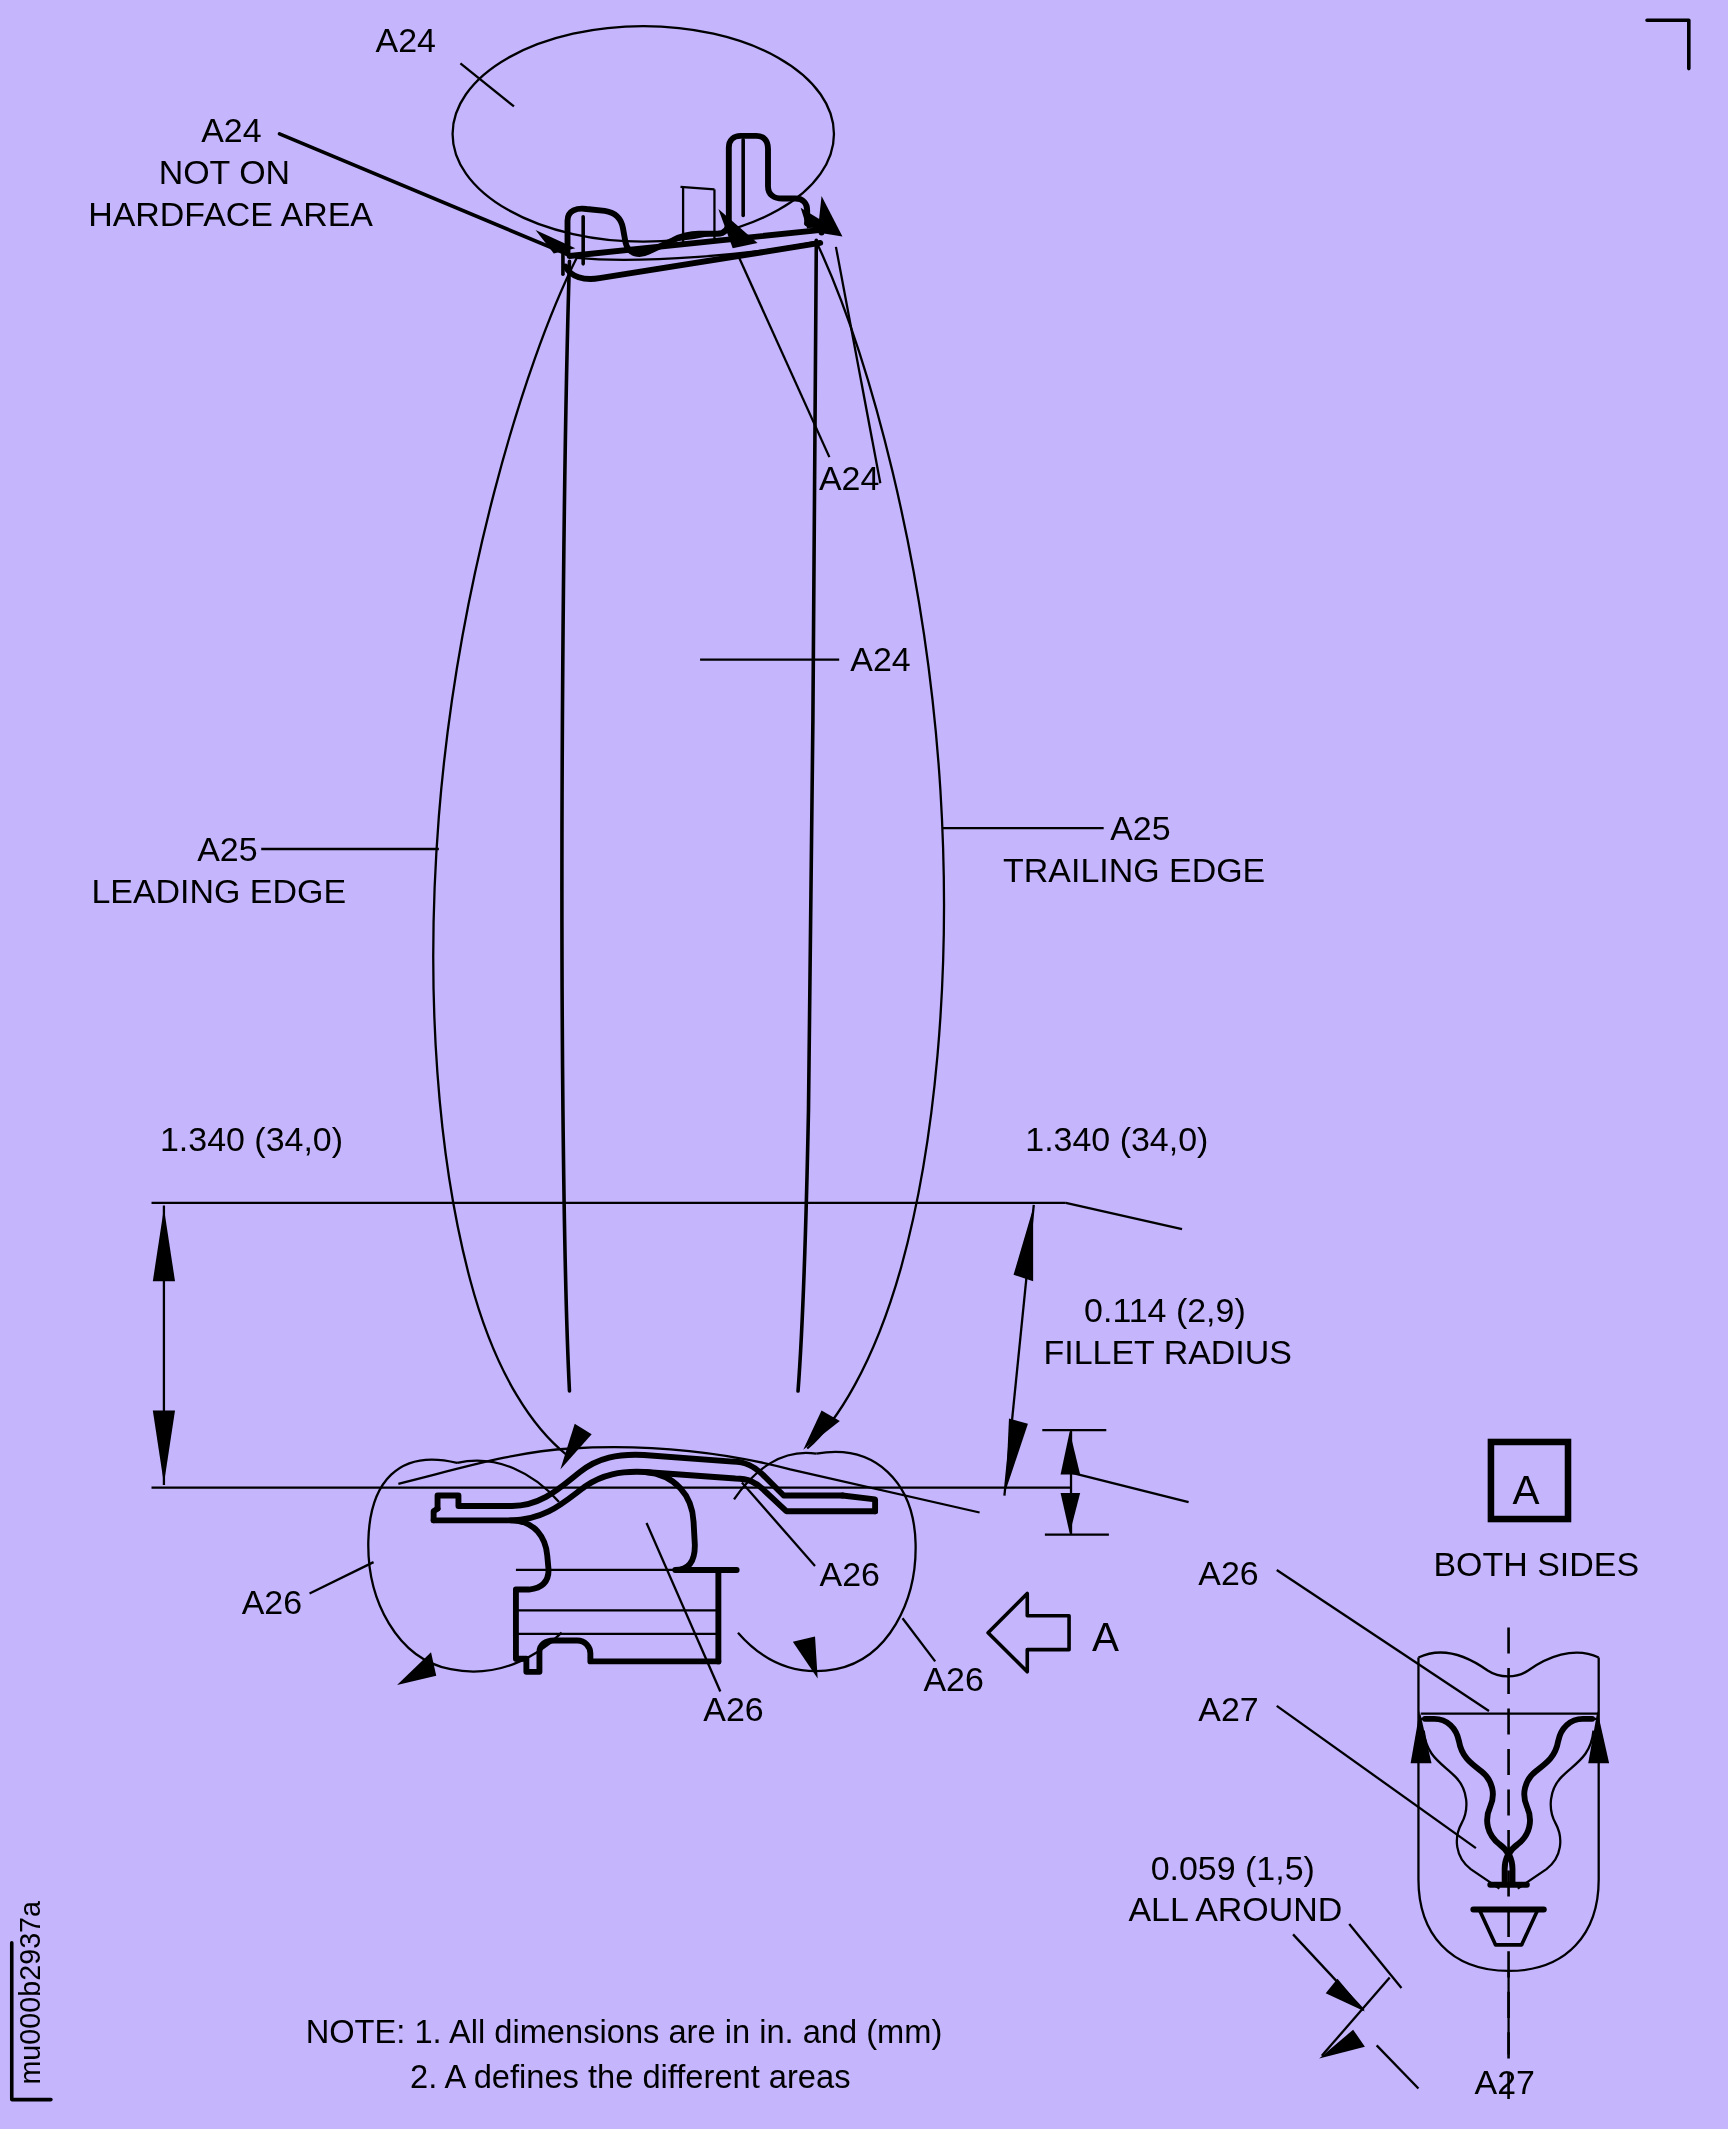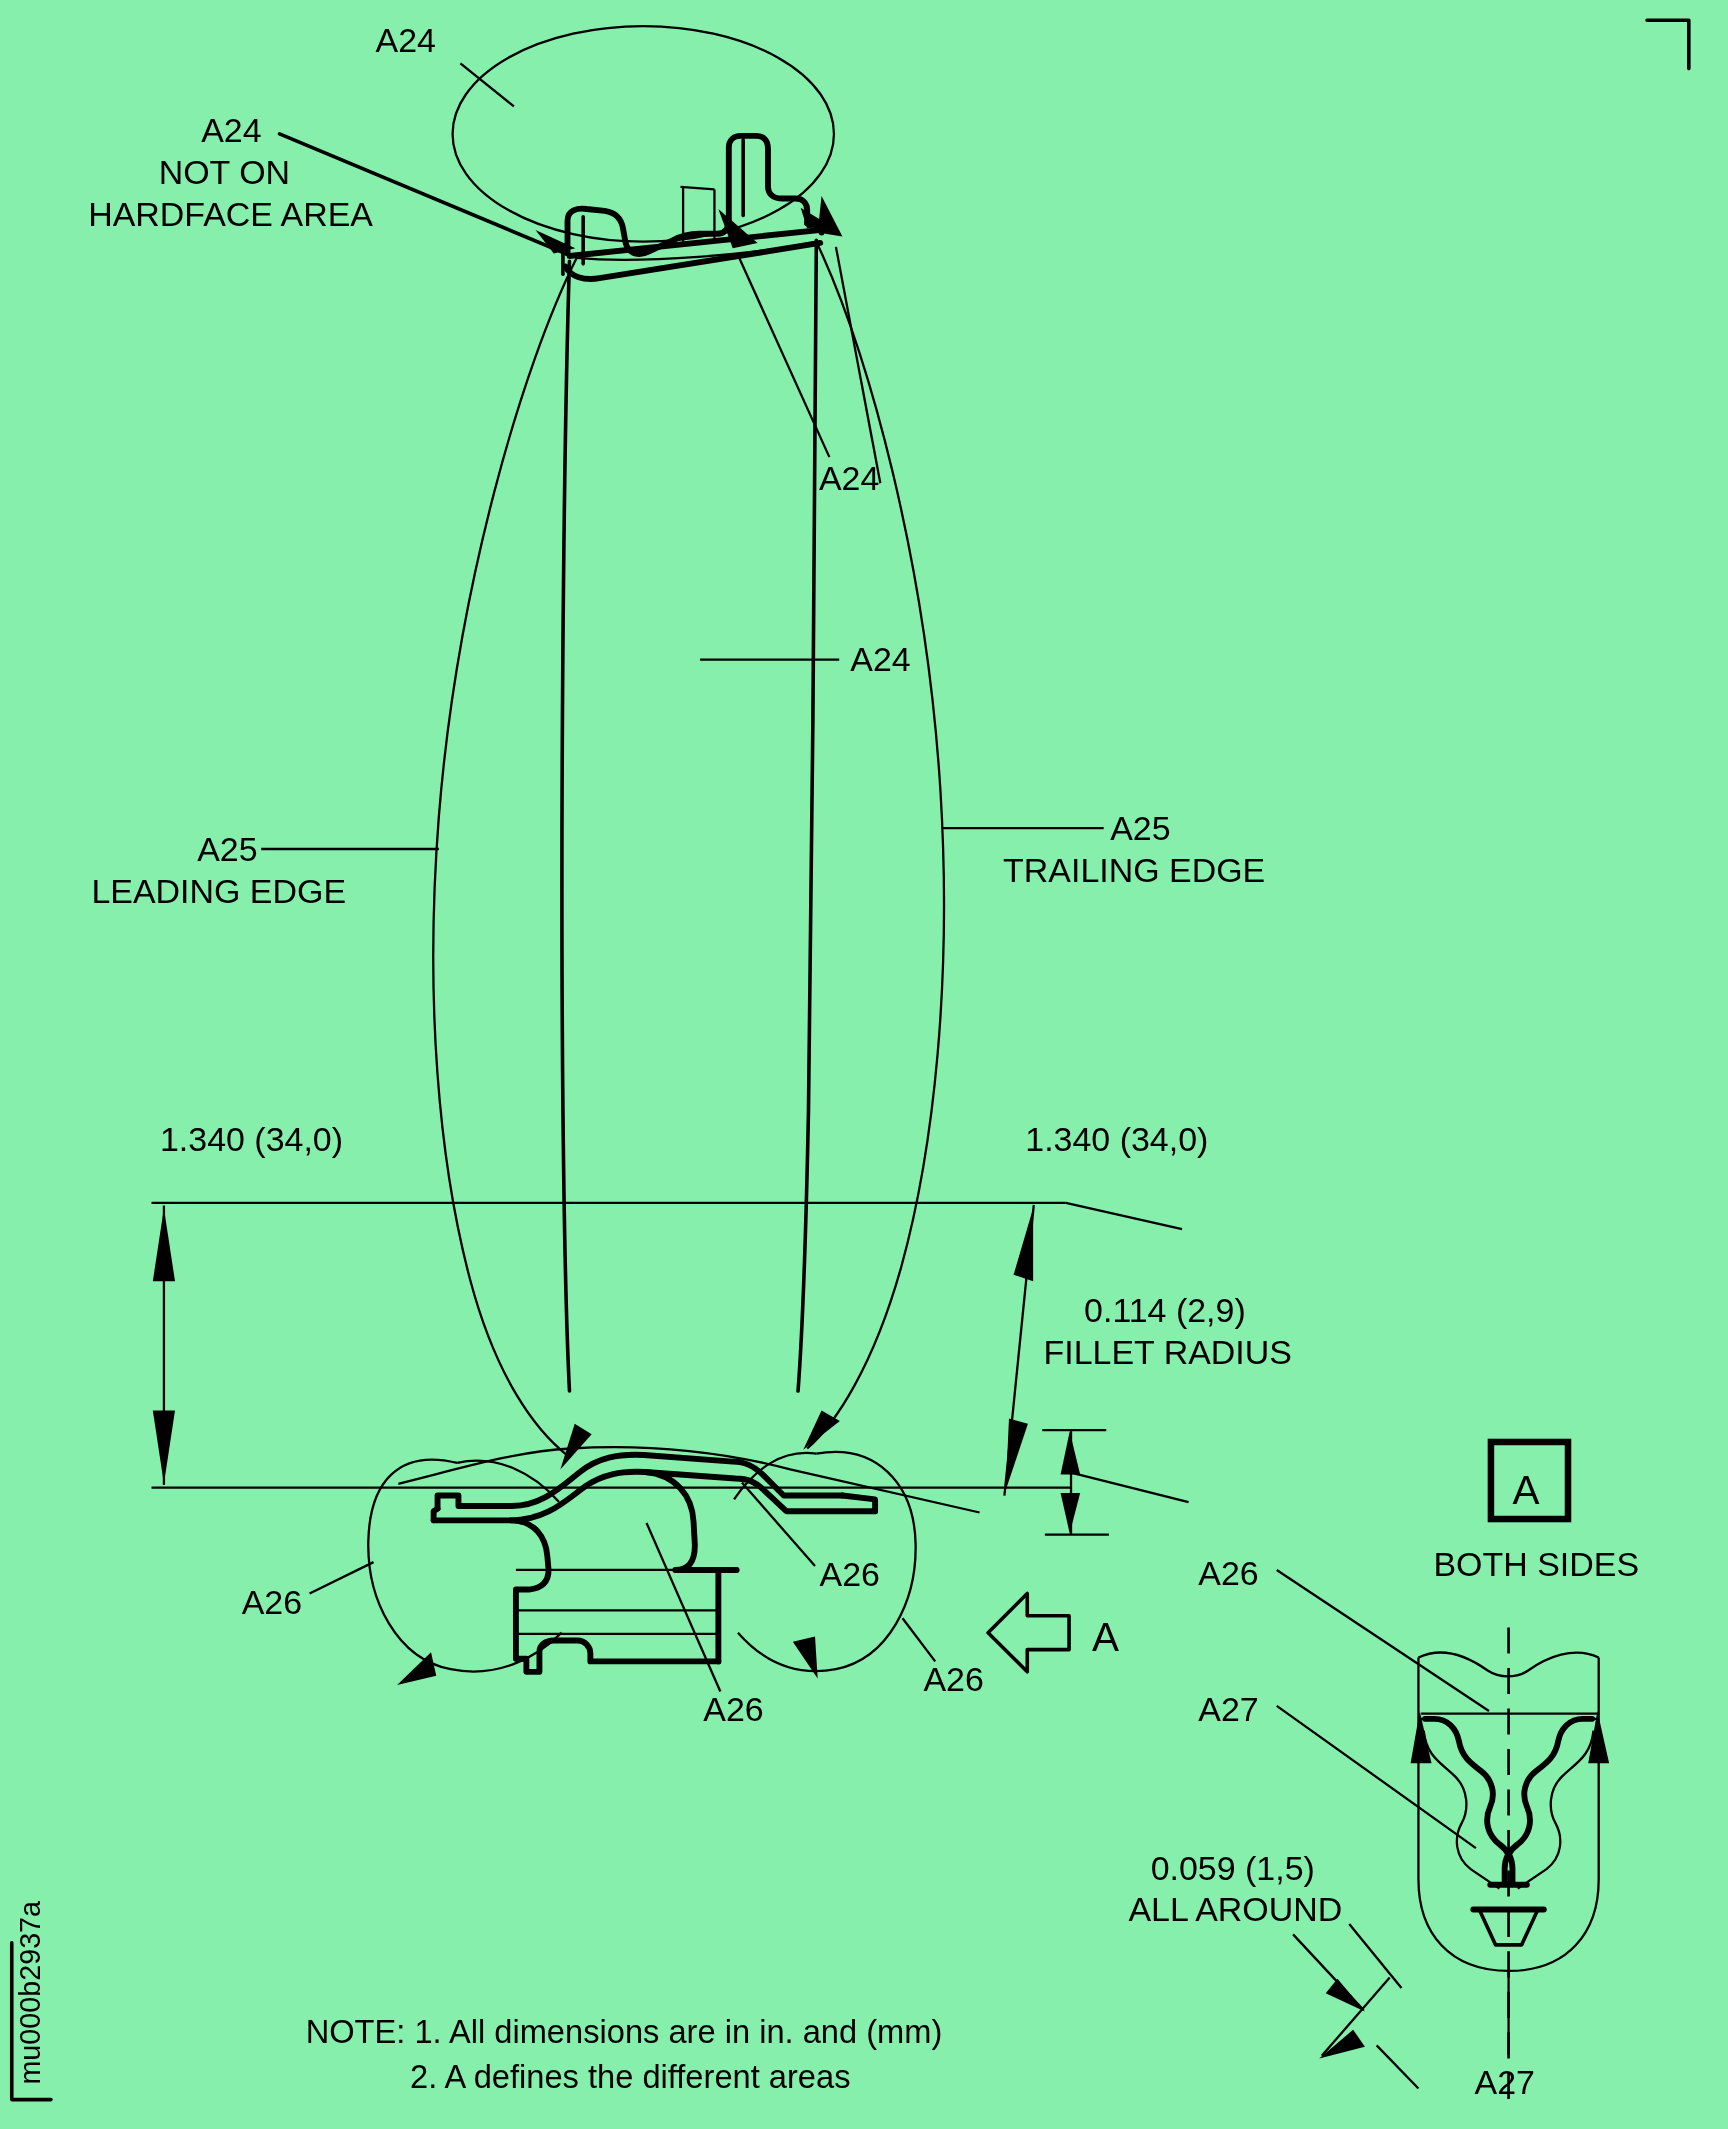--- a/index.html
+++ b/index.html
@@ -4,21 +4,21 @@
 <style>
   html, body {
     margin: 0;
     padding: 0;
     background: #ffffff;
   }
   #page {
     position: relative;
     width: 1728px;
     height: 2129px;
-    background: #86efac;
+    background: #c4b5fd;
     font-family: "Liberation Sans", sans-serif;
     overflow: hidden;
   }
   #drawing {
     position: absolute;
     left: 0;
     top: 0;
     width: 1728px;
     height: 2129px;
   }

